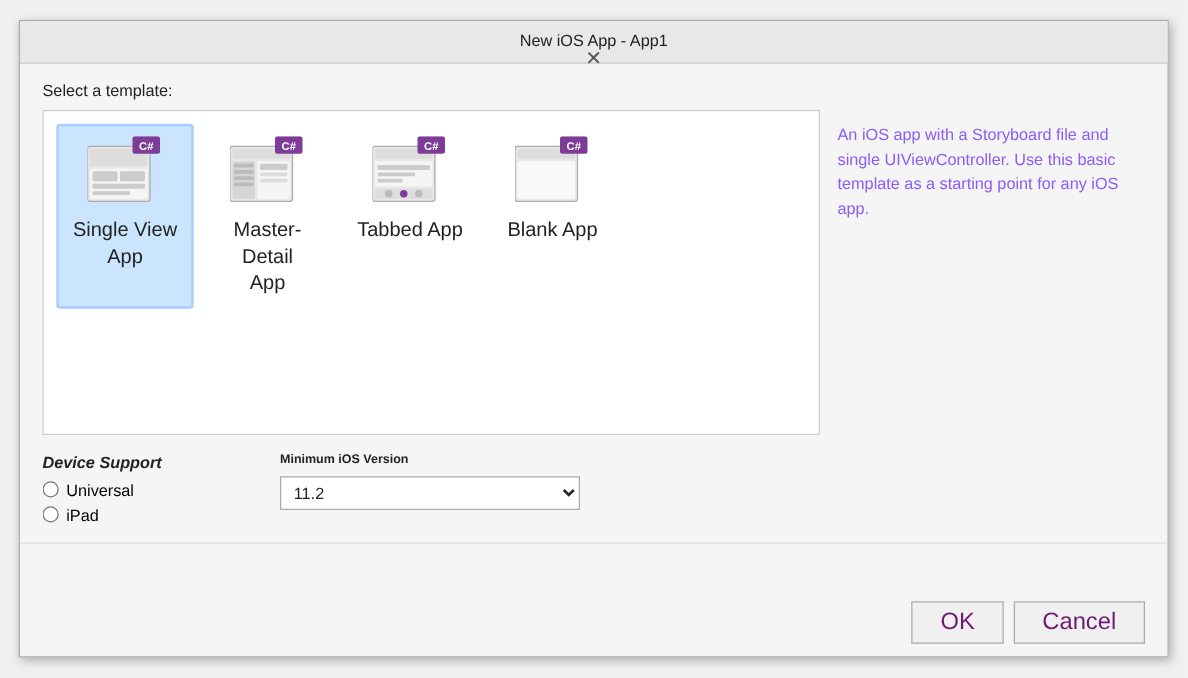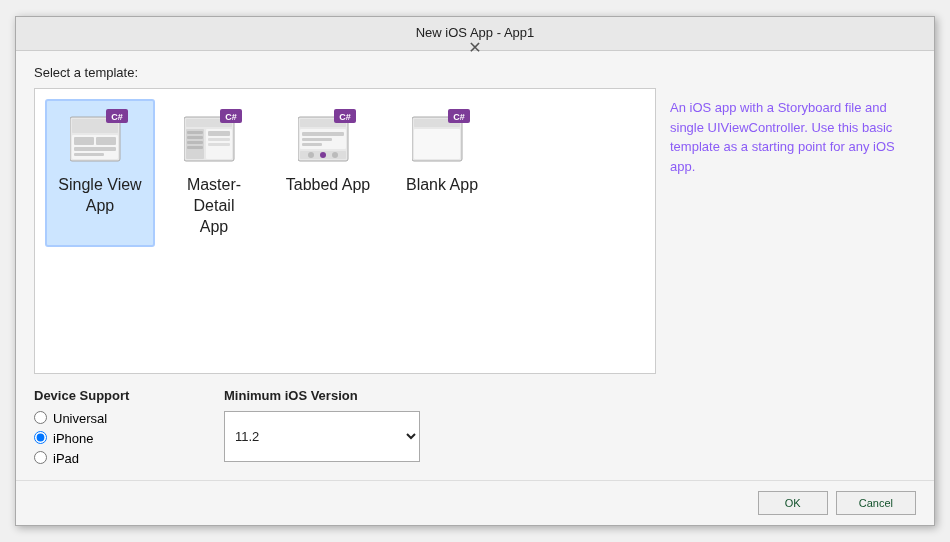--- a/index.html
+++ b/index.html
@@ -131,20 +131,21 @@
 
     .device-support {
       min-width: 160px;
     }
 
     .device-support-label {
       font-weight: bold;
       font-size: 13px;
       color: #222;
       margin-bottom: 8px;
+      font-style: italic;
     }
 
     .radio-group {
       display: flex;
       flex-direction: column;
       gap: 5px;
     }
 
     .radio-item {
       display: flex;
@@ -157,51 +158,52 @@
     .radio-item input[type="radio"] {
       cursor: pointer;
     }
 
     .min-version {
       min-width: 220px;
     }
 
     .min-version-label {
       font-weight: bold;
-      font-size: 13px;
+      font-size: 10px;
       color: #222;
       margin-bottom: 8px;
     }
 
     .version-select {
-      width: 196px;
-      padding: 16px 6px;
+      width: 240px;
+      padding: 4px 6px;
       font-size: 13px;
       border: 1px solid #aaa;
       background: #fff;
       color: #222;
       cursor: pointer;
     }
 
     .dialog-footer {
       display: flex;
       justify-content: flex-end;
       gap: 8px;
       padding: 10px 18px;
       border-top: 1px solid #ddd;
     }
 
     .btn {
       padding: 5px 22px;
-      font-size: 11px;
+      font-size: 19px;
       border: 1px solid #aaa;
       background: #f0f0f0;
       cursor: pointer;
-      color: #14532d;
+      color: #701a75;
       min-width: 70px;
+      margin-top: 36px;
     }
 
     
     .icon-svg {
       width: 60px;
       height: 60px;
     }
   </style>
 </head>
 <body>
@@ -298,24 +300,20 @@
     <div class="bottom-section">
 
       <div class="device-support">
         <div class="device-support-label">Device Support</div>
         <div class="radio-group">
           <label class="radio-item">
             <input type="radio" name="device" value="Universal" style="">
             <span>Universal</span>
           </label>
           <label class="radio-item">
-            <input type="radio" name="device" value="iPhone" checked="" style="">
-            <span>iPhone</span>
-          </label>
-          <label class="radio-item">
             <input type="radio" name="device" value="iPad" style="">
             <span>iPad</span>
           </label>
         </div>
       </div>
 
       <div class="min-version">
         <div class="min-version-label">Minimum iOS Version</div>
         <select class="version-select">
           <option value="11.2" selected="">11.2</option>

